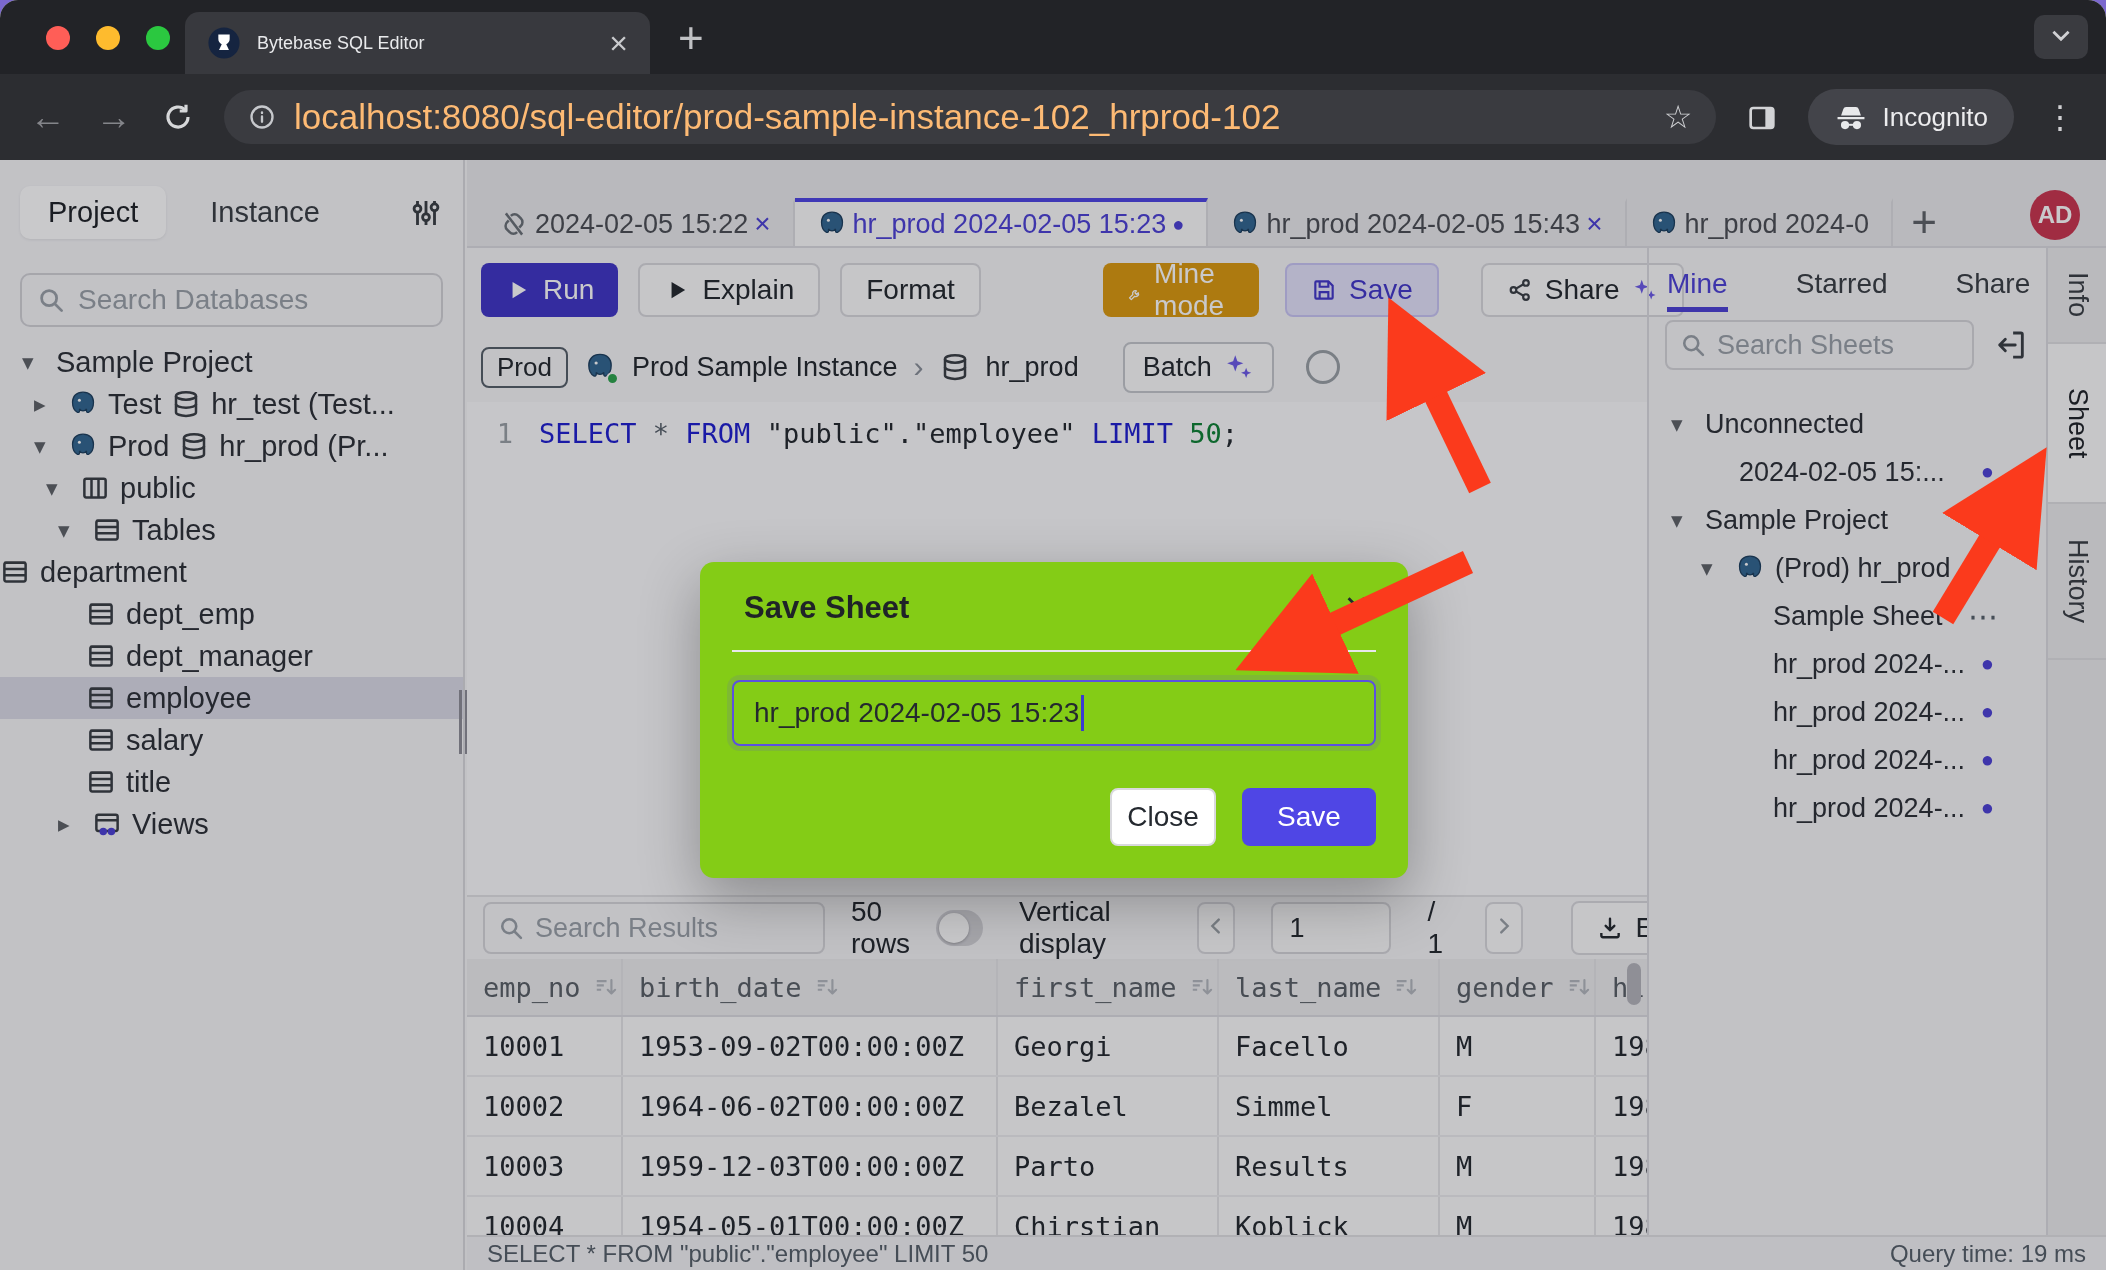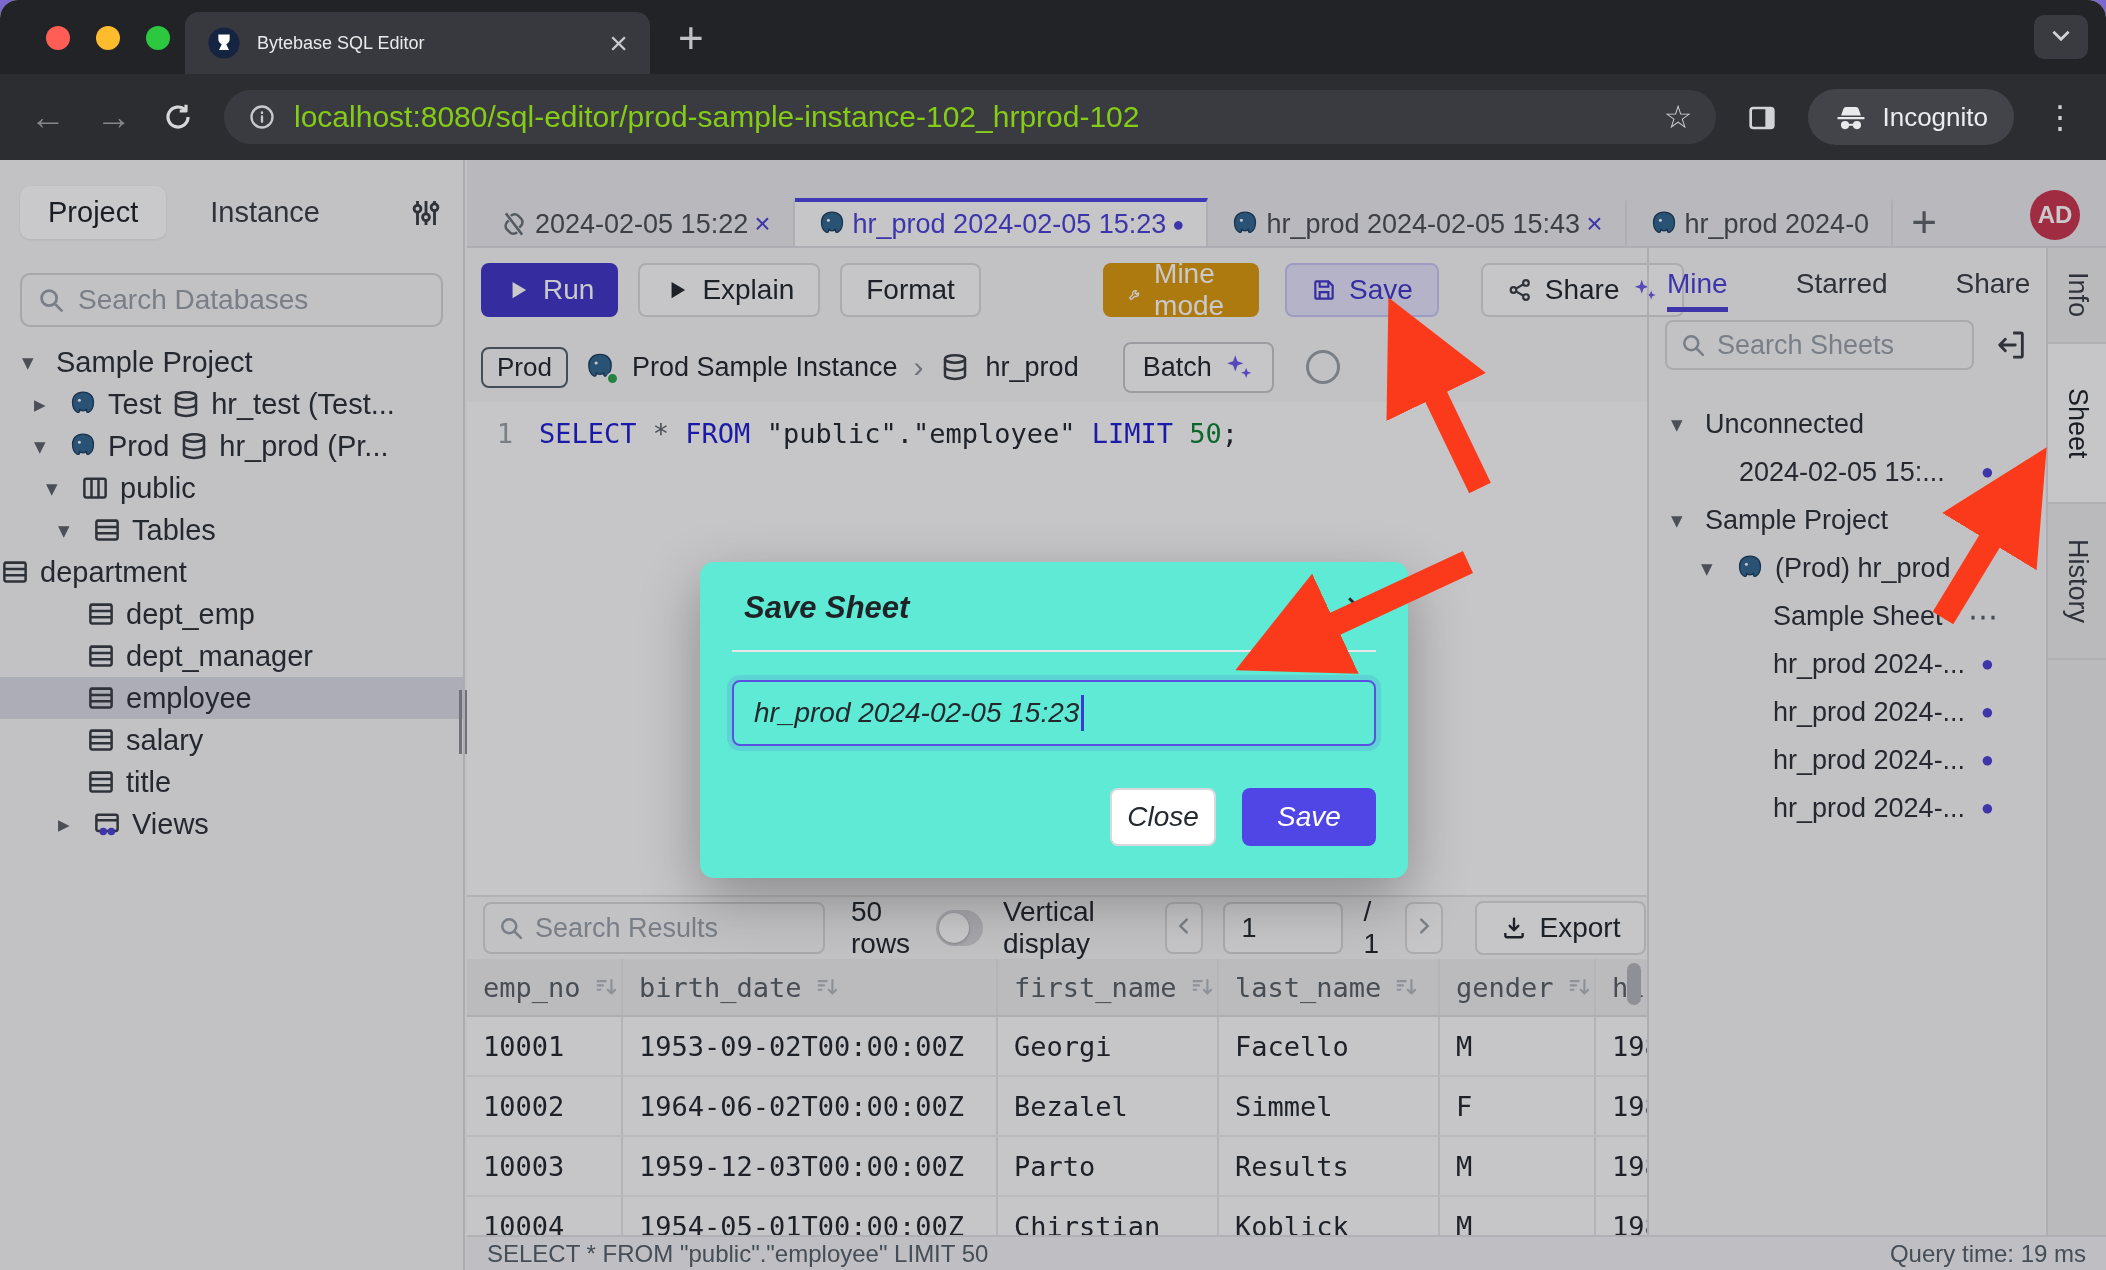--- a/index.html
+++ b/index.html
@@ -17,21 +17,21 @@
   .btab .x { color:#c9cacd; font-size:32px; line-height:1; }
   .newtab { position:absolute; left:678px; top:16px; color:#c0c1c4; font-size:44px; line-height:1; }
   .tabsearch { position:absolute; right:18px; top:15px; width:54px; height:44px; border-radius:10px; background:#3a3b40; display:flex; align-items:center; justify-content:center; }
   .tabsearch svg{ width:26px; height:26px; }
 
   .btoolbar { position:absolute; top:74px; left:0; right:0; height:86px; background:#2c2d31; display:flex; align-items:center; padding:0 30px; gap:30px; }
   .navg { font-size:36px; color:#84858a; line-height:1; }
   .navg.re { width:32px; height:32px; }
   .urlpill { flex:1; height:54px; border-radius:27px; background:#3a3b40; display:flex; align-items:center; gap:18px; padding:0 24px; min-width:0; }
   .urlpill .i-info{ width:28px; height:28px; flex:0 0 auto; }
-  .urltext { flex:1; color:#84cc16; font-size:30px; white-space:nowrap; overflow:hidden; }
+  .urltext { flex:1; color:#fdba74; font-size:35px; white-space:nowrap; overflow:hidden; }
   .star { color:#cfd0d3; font-size:32px; }
   .i-side { width:32px; height:30px; }
   .incog { height:56px; border-radius:28px; background:#43444a; display:flex; align-items:center; gap:14px; padding:0 26px; color:#ececee; font-size:26px; }
   .incog .i { width:34px; height:30px; }
   .kebab { color:#d0d0d3; font-size:32px; }
 
   
   .app { position:absolute; top:160px; left:0; right:0; bottom:0; background:#f6f6f8; }
 
   .lsb { position:absolute; left:0; top:0; bottom:0; width:465px; border-right:2px solid #d9d9dd; }
@@ -90,21 +90,21 @@
   .codeline { white-space:pre; }
   .tok-kw{ color:#1f1fd0; } .tok-pl{ color:#24292f; } .tok-op{ color:#57606a; } .tok-num{ color:#0f8235; }
 
   .results { height:340px; border-top:2px solid #e2e2e5; flex:0 0 auto; overflow:hidden; position:relative; }
   .restb { height:62px; display:flex; align-items:center; padding:0 16px; gap:26px; }
   .res-search { width:342px; height:52px; border:2px solid #d6d6da; border-radius:8px; display:flex; align-items:center; gap:10px; padding:0 12px; color:#9aa1a8; flex:0 0 auto;}
   .res-search .i{width:28px;height:28px;flex:0 0 auto;}
   .res-search input{ border:0; outline:0; background:transparent; font-size:27px; font-family:inherit; width:100%; color:#24292f;}
   .res-search input::placeholder{ color:#9aa1a8; }
   .rowcount { font-size:28px; color:#24292f; }
-  .rtools { margin-left:auto; display:flex; align-items:center; gap:20px; padding-right:16px;justify-content:space-between; }
+  .rtools { margin-left:auto; display:flex; align-items:center; gap:36px; padding-right:16px;justify-content:space-between; }
   .toggle { width:66px; height:36px; border-radius:18px; background:#d2d2d7; position:relative; }
   .toggle i { position:absolute; left:3px; top:3px; width:30px; height:30px; background:#fff; border-radius:50%; box-shadow:0 1px 3px rgba(0,0,0,.25); }
   .tglab { font-size:28px; color:#24292f; margin-right:10px; }
   .pgbtn { width:52px; height:52px; border:2px solid #d9d9dd; border-radius:8px; background:#fbfbfc; color:#9aa0a6; display:flex; align-items:center; justify-content:center; }
   .pgbtn svg{width:22px;height:22px;}
   .pginput { width:120px; height:52px; border:2px solid #d6d6da; border-radius:8px; background:#fbfbfc; font-size:27px; font-family:inherit; padding:0 16px; color:#24292f; outline:0; }
   .pgtotal { font-size:28px; color:#24292f; }
   .btn-export { margin-left:12px; }
 
   .grid { font-family:"DejaVu Sans Mono", monospace; font-size:27px; }
@@ -134,21 +134,21 @@
   .srow .dot { position:absolute; right:52px; color:#4d42d6; font-size:22px; }
   .srow .more { position:absolute; right:46px; color:#57606a; font-size:30px; letter-spacing:2px; }
 
   
   .strip { width:60px; border-left:2px solid #dcdce0; background:#ececee; flex:0 0 auto; }
   .strip-item { writing-mode:vertical-rl; width:100%; display:flex; justify-content:center; align-items:center; font-size:27px; color:#3a3f45; border-bottom:2px solid #dfdfe2; }
   .strip-item.active { background:#fbfbfc; color:#1f2328; }
 
   
   .dim { position:absolute; inset:0; background:rgba(10,10,16,0.22); z-index:50; }
-  .modal { position:absolute; left:700px; top:402px; width:708px; height:316px; background:#5eead4; border-radius:14px; box-shadow:0 20px 60px rgba(0,0,0,.3); z-index:60;font-style:italic; }
+  .modal { position:absolute; left:700px; top:402px; width:708px; height:316px; background:#84cc16; border-radius:14px; box-shadow:0 20px 60px rgba(0,0,0,.3); z-index:60; }
   .m-title { position:absolute; left:44px; top:28px; font-size:31px; font-weight:600; color:#1f2328; }
   .m-x { position:absolute; right:40px; top:24px; font-size:40px; color:#24292f; line-height:1; }
   .m-div { position:absolute; left:32px; right:32px; top:88px; height:2px; background:#e7e7ea; }
   .m-input { position:absolute; left:32px; right:32px; top:118px; height:66px; border:2.5px solid #5b51e0; border-radius:8px; box-shadow:0 0 0 5px rgba(91,81,224,0.15); display:flex; align-items:center; padding:0 20px; font-size:28px; color:#24292f; }
   .m-caret { display:inline-block; width:3px; height:36px; background:#3b3bd1; margin-left:2px; }
   .m-btns { position:absolute; right:32px; top:226px; display:flex; gap:26px; }
   .m-close { width:106px; height:58px; background:#fff; border:2px solid #d9d9dd; border-radius:8px; font-size:28px; color:#24292f; display:flex; align-items:center; justify-content:center; }
   .m-save { width:134px; height:58px; background:#4f46e5; border-radius:8px; font-size:28px; color:#fff; display:flex; align-items:center; justify-content:center; }
 
   .arrows { position:absolute; inset:0; z-index:70; pointer-events:none; }

